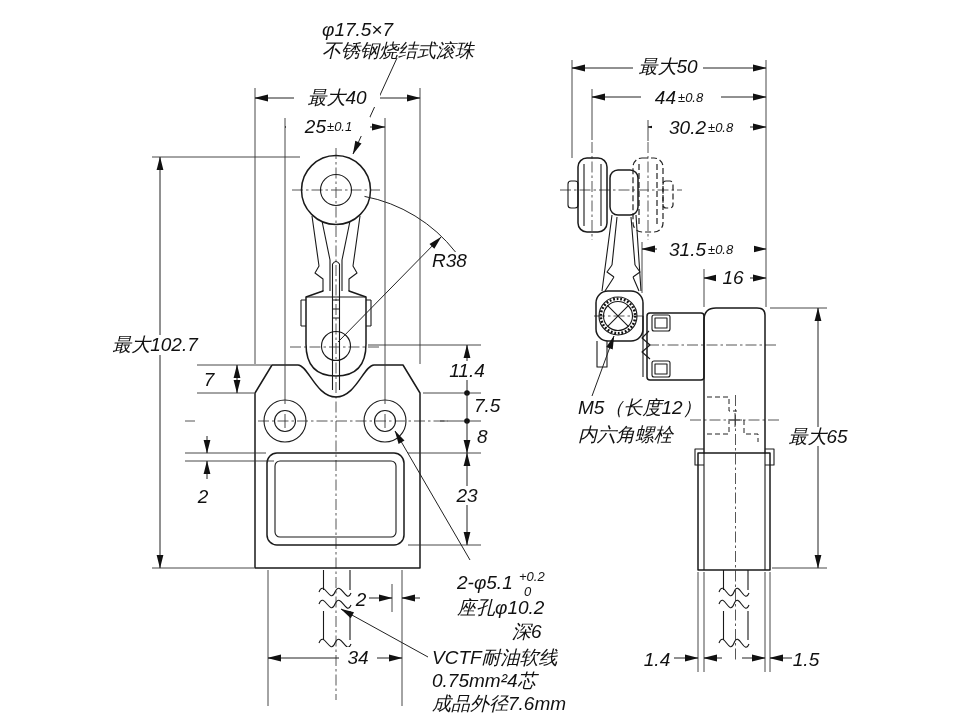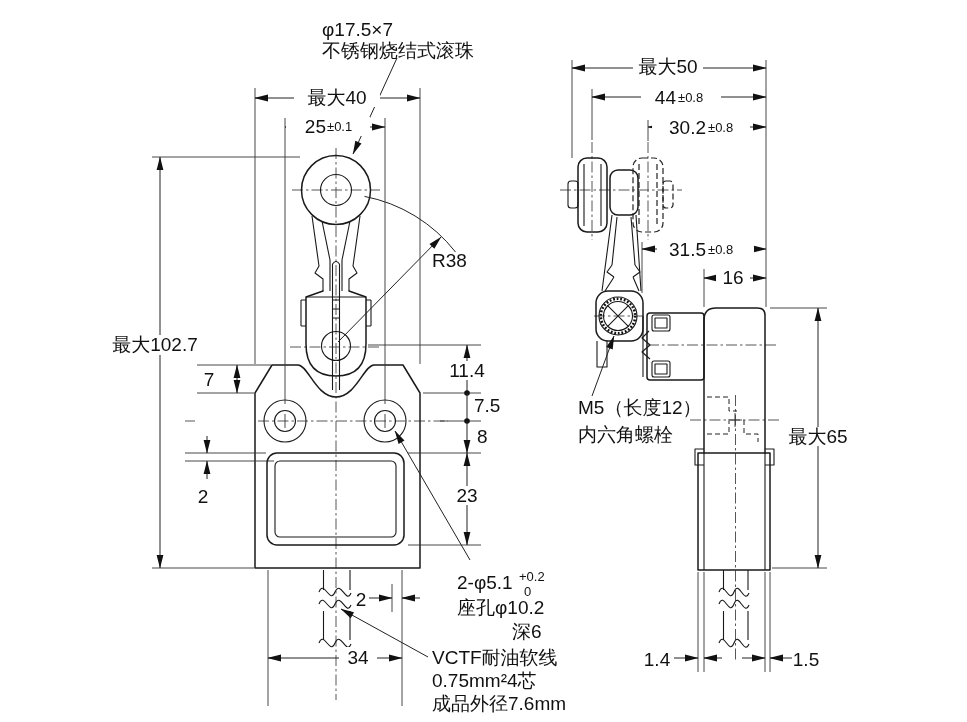--- a/index.html
+++ b/index.html
@@ -1,16 +1,16 @@
 <!DOCTYPE html>
 <html><head>
 <meta charset="utf-8">
 <style>
   html,body{margin:0;padding:0;background:#fff;}
-  .stage{position:relative;width:967px;height:722px;background:#fff;overflow:hidden;}
+  .stage{position:relative;width:967px;height:722px;background:#fff;overflow:hidden;font-style:italic;}
   text{font-family:"Liberation Sans","DejaVu Sans",sans-serif;fill:#111;}
   .t19{font-size:19px;}
   .t13{font-size:13px;}
   .mid{text-anchor:middle;}
   .end{text-anchor:end;}
   .o{stroke:#1a1a1a;stroke-width:1.5;fill:none;stroke-linejoin:round;stroke-linecap:round;}
   .o2{stroke:#1a1a1a;stroke-width:1.1;fill:none;stroke-linejoin:round;}
   .d{stroke:#222;stroke-width:1;fill:none;}
   .x{stroke:#333;stroke-width:0.9;fill:none;}
   .c{stroke:#444;stroke-width:0.9;fill:none;stroke-dasharray:11 3 2.5 3;}

